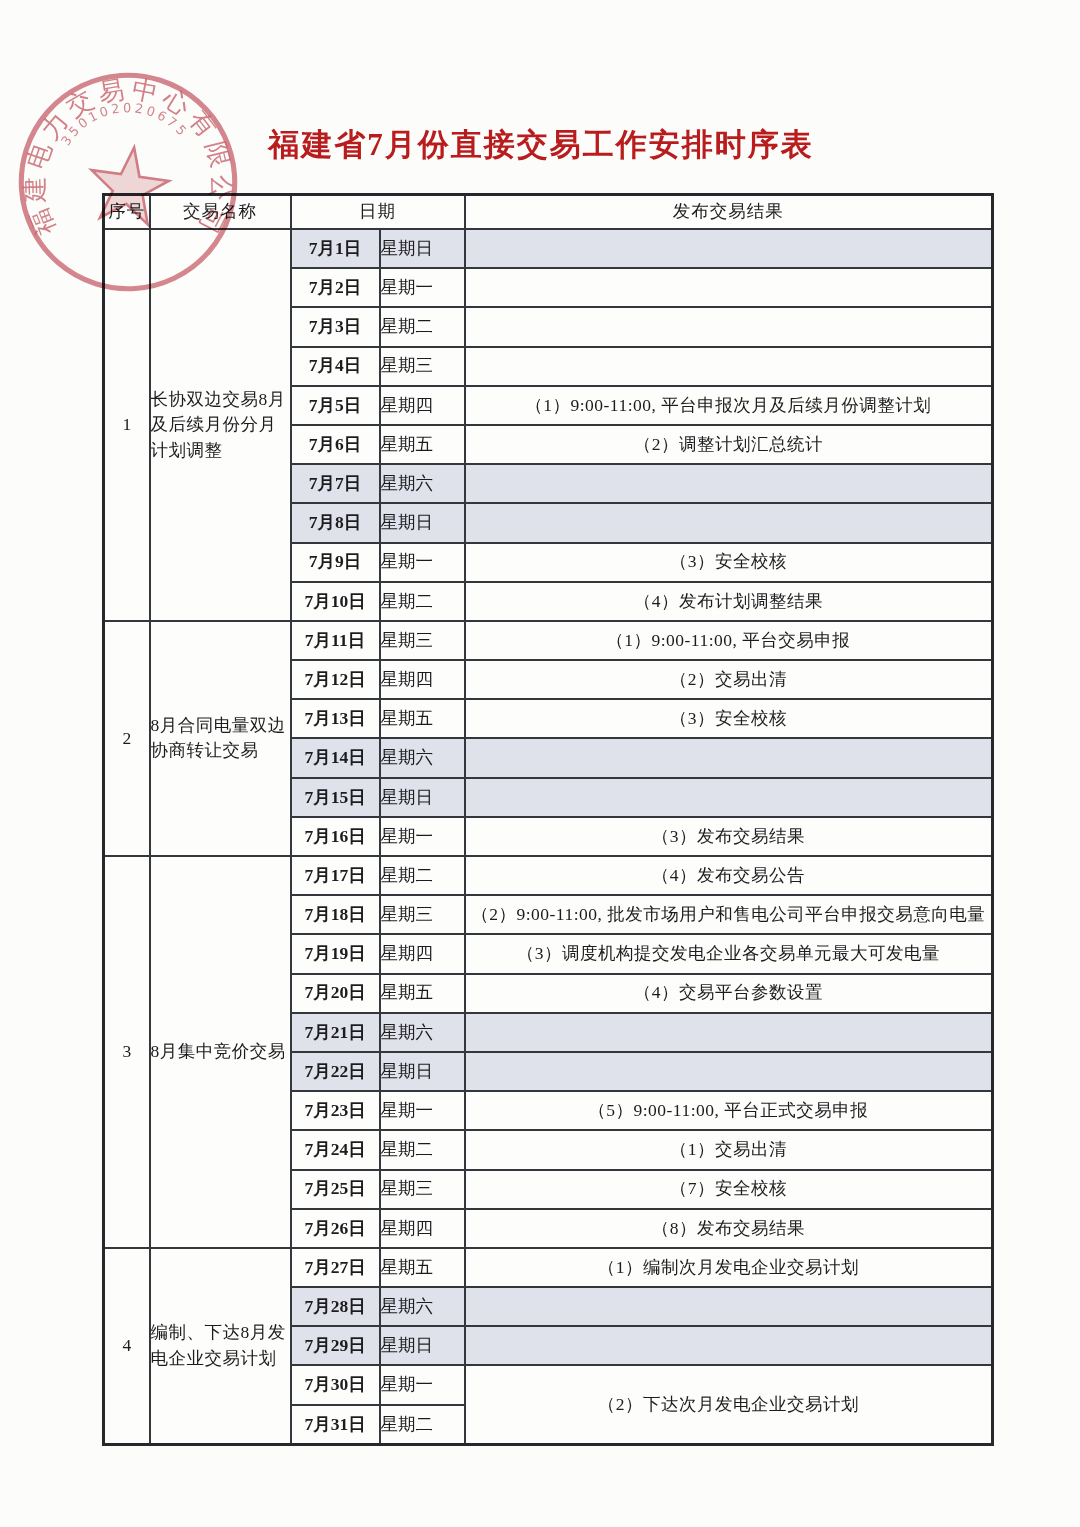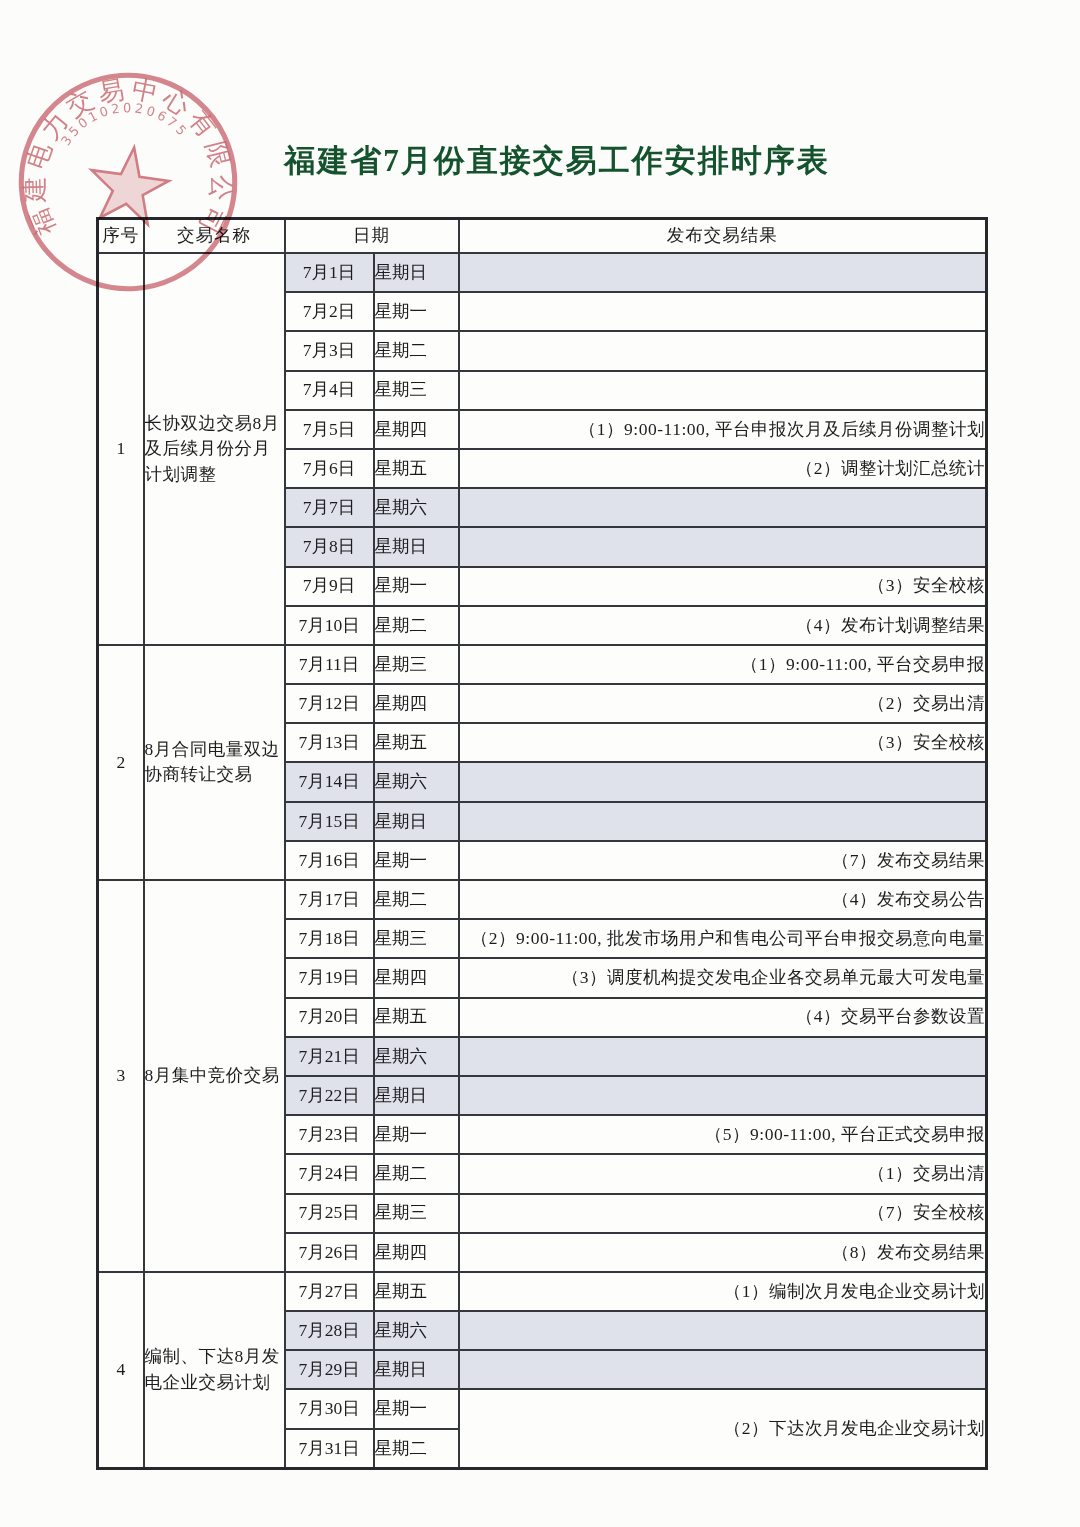--- a/index.html
+++ b/index.html
@@ -9,57 +9,56 @@
     font-family: "Liberation Serif", "DejaVu Serif", serif;
     color: #1c1c1e;
     position: relative;
     overflow: hidden;
   }
   .page { position: absolute; inset: 0; }
 
   .title {
     position: absolute;
     left: 97px; top: 124px; width: 888px;
-    margin: 16px;
+    margin: 0;
     text-align: center;
     font-size: 31px;
     font-weight: bold;
     letter-spacing: 2px;
-    color: #14532d;
+    color: #b91c1c;
   }
 
   table.schedule {
     position: absolute;
-    left: 96px; top: 193px;
+    left: 102px; top: 193px;
     width: 889px;
     border-collapse: collapse;
     table-layout: fixed;
     border: 3px solid #26282b;
-    margin-top: 24px;
   }
   .schedule th, .schedule td {
     border: 2px solid #34373b;
     padding: 0;
     font-size: 17.5px;
     line-height: 1.45;
     overflow: hidden;
   }
   .schedule thead th {
     height: 32px;
     font-weight: normal;
     text-align: center;
     letter-spacing: 1px;
     background: #fdfdfc;
   }
   .schedule tbody td { height: 37.2px; background: #fdfdfc; }
   .c-idx   { text-align: center; }
   .c-name  { text-align: left; padding: 0 6px; letter-spacing: 0.5px; }
-  .c-date  { text-align: center; }
+  .c-date  { text-align: center; font-weight: bold; }
   .c-wd    { text-align: left; }
-  .c-task  { text-align: right; padding: 0 10px 0 15px; letter-spacing: 0.5px; }
+  .c-task  { text-align: center; padding: 0 10px 0 15px; letter-spacing: 0.5px; }
   tr.weekend td.rowcell { background: var(--weekend-bg, #dfe1eb); }
 
   .stamp {
     position: absolute;
     left: 10px; top: 64px;
     width: 236px; height: 236px;
     mix-blend-mode: multiply;
     opacity: 0.88;
     pointer-events: none;
     z-index: 5;
@@ -182,21 +181,21 @@
           <td class="c-task rowcell"></td>
         </tr>
         <tr class="weekend">
           <td class="c-date rowcell">7月15日</td>
           <td class="c-wd rowcell">星期日</td>
           <td class="c-task rowcell"></td>
         </tr>
         <tr>
           <td class="c-date rowcell">7月16日</td>
           <td class="c-wd rowcell">星期一</td>
-          <td class="c-task rowcell">（7）发布交易结果</td>
+          <td class="c-task rowcell">（3）发布交易结果</td>
         </tr>
         <tr>
           <td class="c-idx" rowspan="10">3</td>
           <td class="c-name" rowspan="10">8月集中竞价交易</td>
           <td class="c-date rowcell">7月17日</td>
           <td class="c-wd rowcell">星期二</td>
           <td class="c-task rowcell">（4）发布交易公告</td>
         </tr>
         <tr>
           <td class="c-date rowcell">7月18日</td>

